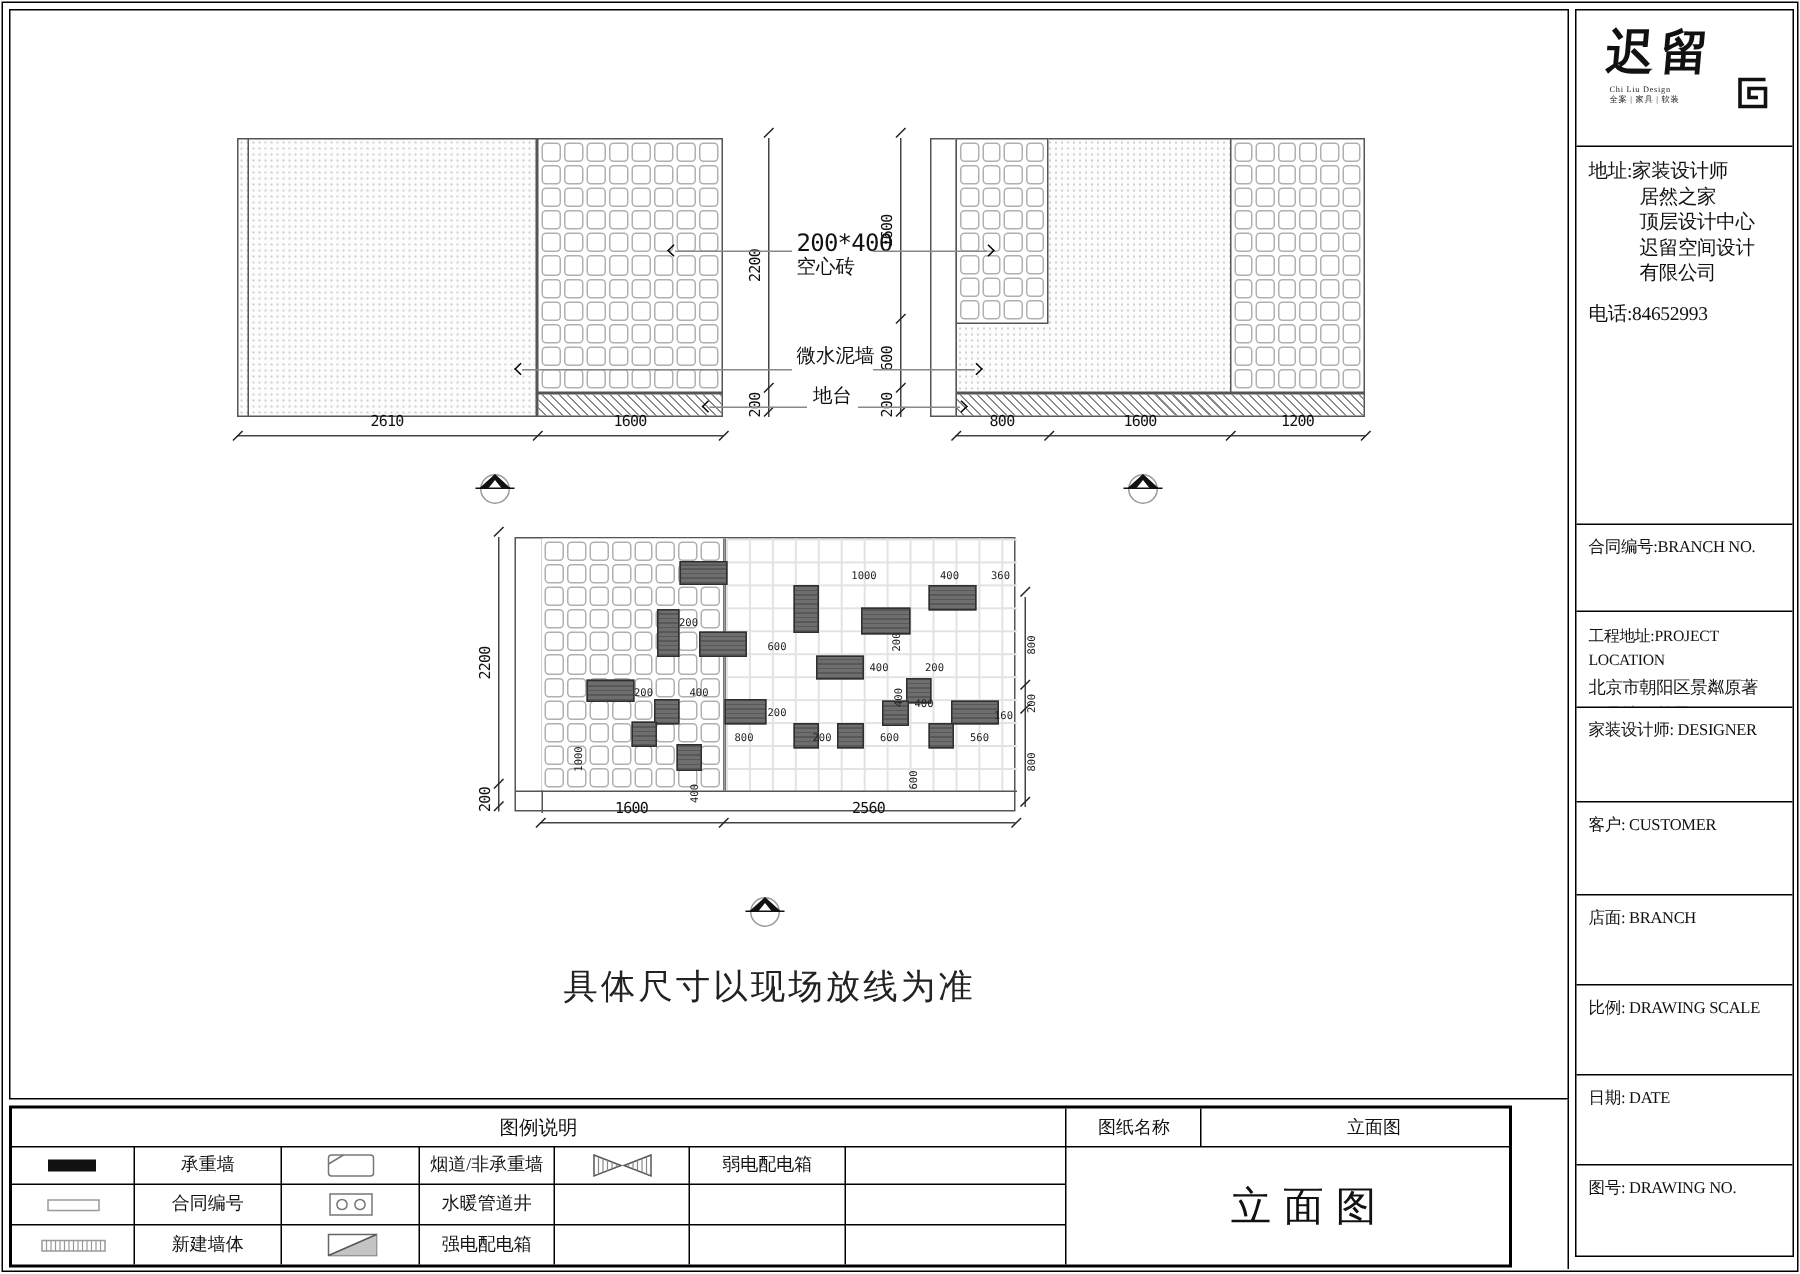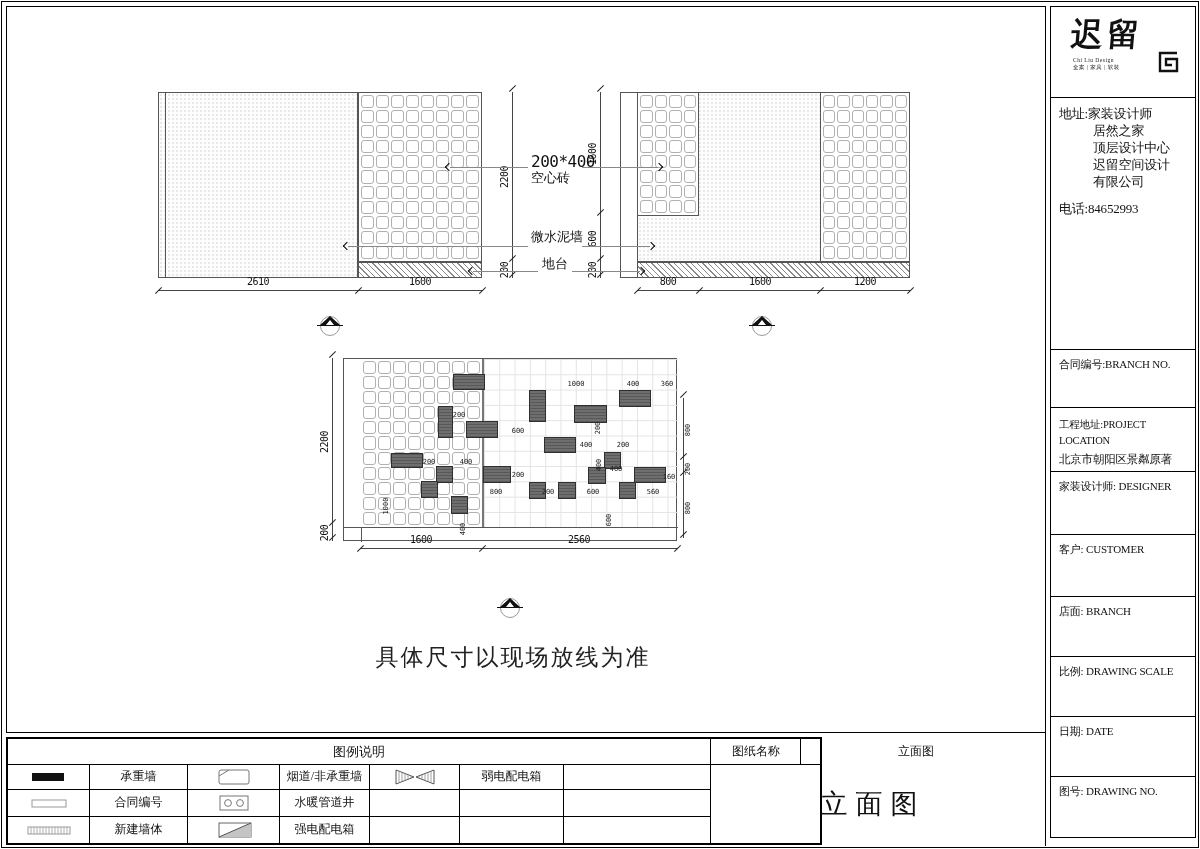--- a/index.html
+++ b/index.html
@@ -39,21 +39,21 @@
   .chev.l{transform:rotate(45deg);} .chev.r{transform:rotate(-135deg);}
   .anno{font-size:13px;white-space:nowrap;z-index:4;}
   .anno-num{font-family:"DejaVu Sans Mono",monospace;font-size:16px;letter-spacing:-0.5px;}
   
   .marker{width:20px;height:20px;border-radius:50%;border:1px solid #9a9a9a;background:#fff;}
   .marker::before{content:'';position:absolute;left:-2px;top:-1px;width:22px;height:10px;
                   background:#111;clip-path:polygon(50% 0,100% 100%,72% 100%,50% 40%,28% 100%,0 100%);}
   .marker::after{content:'';position:absolute;left:-4px;right:-4px;top:8px;border-top:1.2px solid #111;}
   .note{font-size:23px;letter-spacing:2px;text-align:center;color:#222;}
   
-  .legend{left:6px;top:737px;width:816px;height:108px;border:2px solid #000;background:#fff;padding-left:40px;}
+  .legend{left:6px;top:737px;width:1002px;height:108px;border:2px solid #000;background:#fff;padding-left:40px;}
   .lg-header{position:absolute;left:0;top:0;right:0;height:25px;border-bottom:1px solid #000;}
   .lg-title{position:absolute;left:0;top:0;width:702px;height:25px;line-height:25px;
             text-align:center;font-size:13px;}
   .lg-sheetlab{position:absolute;left:702px;top:0;width:90px;height:25px;line-height:25px;
             text-align:center;font-size:12px;border-left:1px solid #000;}
   .lg-sheetval{position:absolute;left:792px;top:0;width:230px;height:25px;line-height:25px;
             text-align:center;font-size:12px;border-left:1px solid #000;}
   .lg-body{position:absolute;left:0;top:25px;width:702px;height:79px;display:grid;
            grid-template-columns:82px 98px 92px 90px 90px 104px 146px;grid-template-rows:1fr 1fr 1fr;}
   .lg-cell{border-right:1px solid #000;border-bottom:1px solid #000;display:flex;

